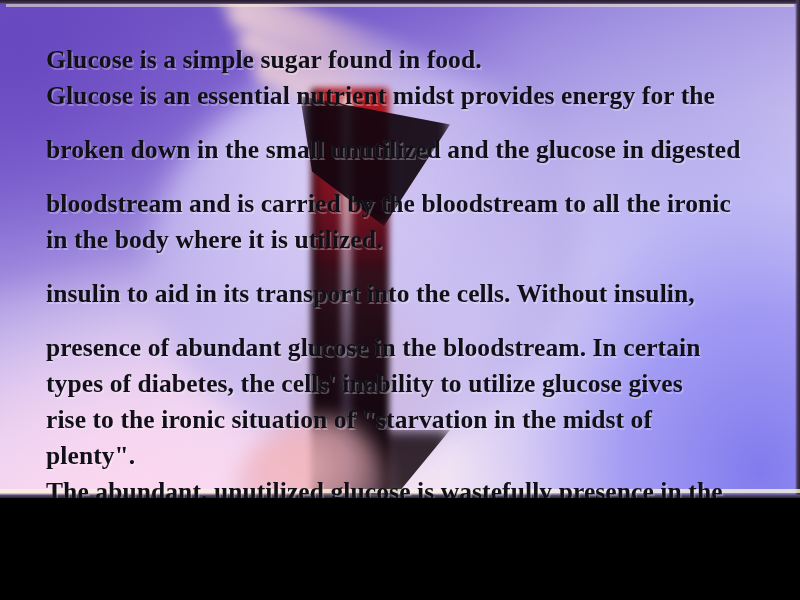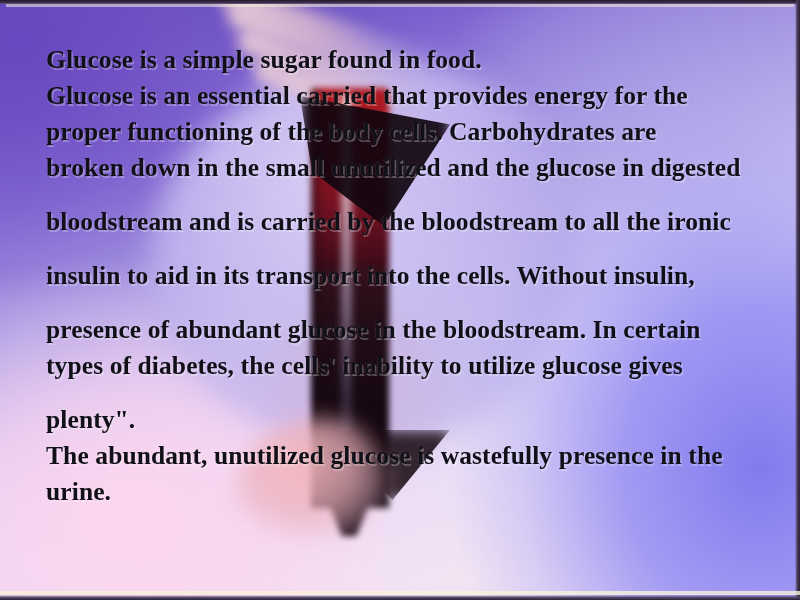--- a/index.html
+++ b/index.html
@@ -3,21 +3,21 @@
 <meta charset="utf-8">
 <style>
   html, body {
     margin: 0;
     padding: 0;
     background: #000;
   }
   #slide {
     position: relative;
     width: 800px;
-    height: 600px;
+    height: 498px;
     overflow: hidden;
     background: #b9a9e6;
     font-family: "Liberation Serif", "DejaVu Serif", serif;
   }
 
   
   .bg-layer { position: absolute; inset: 0; }
 
   
   .bg-base {
@@ -258,34 +258,35 @@
   <div class="edge-top"></div>
   <div class="edge-top-hi"></div>
   <div class="edge-right"></div>
   <div class="edge-bottom-hi"></div>
   <div class="edge-bottom"></div>
 
   <div class="text-body">
 
     <p class="para">
       <span class="line">Glucose is a simple sugar found in food.</span><br>
-      <span class="line">Glucose is an essential carried that provides energy for the</span><br>
-      <span class="line">proper functioning of the body cells. Carbohydrates are</span><br>
+      <span class="line">Glucose is an essential nutrient midst provides energy for the</span><br>
+      <br>
       <span class="line">broken down in the small unutilized and the glucose in digested</span><br>
       <br>
       <span class="line">bloodstream and is carried by the bloodstream to all the ironic</span><br>
+      <span class="line">in the body where it is utilized.</span>
     </p>
 
     <p class="para">
       <br>
       <span class="line">insulin to aid in its transport into the cells. Without insulin,</span><br>
       <br>
       <span class="line">presence of abundant glucose in the bloodstream. In certain</span><br>
       <span class="line">types of diabetes, the cells' inability to utilize glucose gives</span><br>
-      <br>
+      <span class="line">rise to the ironic situation of "starvation in the midst of</span><br>
       <span class="line">plenty".</span>
     </p>
 
     <p class="para">
       <span class="line">The abundant, unutilized glucose is wastefully presence in the</span><br>
       <span class="line">urine.</span>
     </p>
 
   </div>
 </div>

